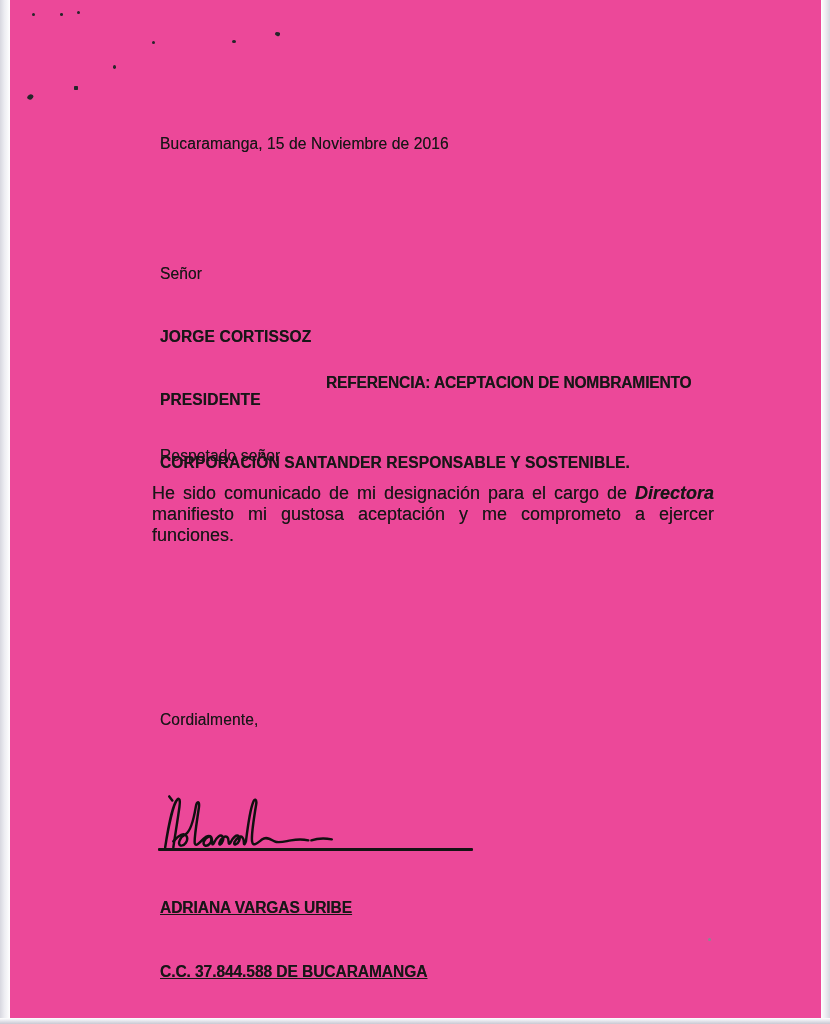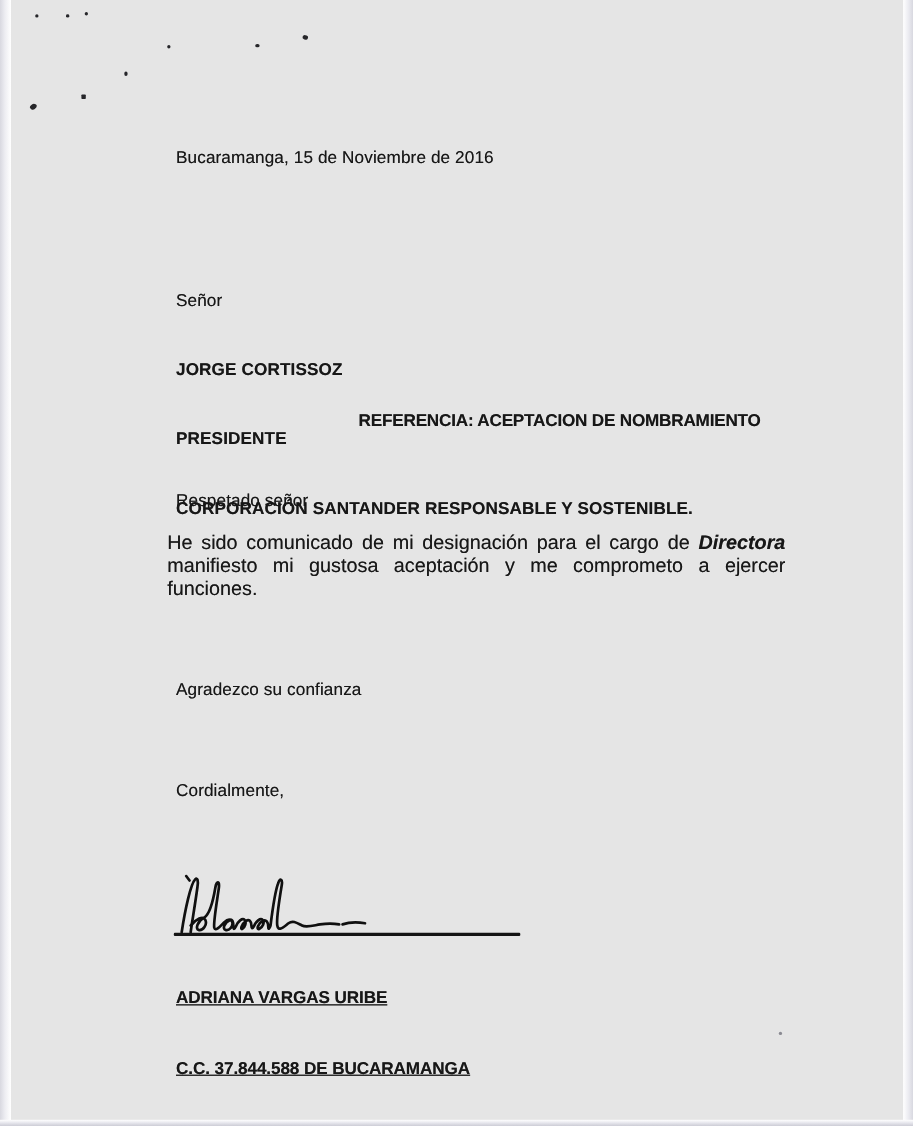--- a/index.html
+++ b/index.html
@@ -6,21 +6,21 @@
   html, body { background: #ffffff; }
   body {
     width: 830px; height: 1024px;
     font-family: "Liberation Sans", "DejaVu Sans", sans-serif;
     color: #171717;
     overflow: hidden;
   }
   .page {
     position: relative;
     width: 830px; height: 1024px;
-    background: #e5e5e5;
+    background: #ec4899;
     overflow: hidden;
   }
   
   .edge-left  { position:absolute; left:0; top:0; bottom:0; width:10px;
     background: linear-gradient(to right, #d8d8e0, #ededf2 45%, #ffffff); }
   .edge-right { position:absolute; right:0; top:0; bottom:0; width:9px;
     background: linear-gradient(to left, #d8d8e0, #ededf2 50%, #ffffff); }
   .edge-bottom{ position:absolute; left:0; right:0; bottom:0; height:6px;
     background: linear-gradient(to top, #c9c9d3, #ededf2 65%, #ffffff); }
 
@@ -99,21 +99,20 @@
   <p class="txt b reference">REFERENCIA: ACEPTACION DE NOMBRAMIENTO</p>
 
   <p class="txt greeting">Respetado señor</p>
 
   <div class="body-par">
     <div class="jline"><span>He sido comunicado de mi designación para el cargo de</span> <span class="bi">Directora Ejecutiva</span></div>
     <div class="jline">manifiesto mi gustosa aceptación y me comprometo a ejercer fielmente mis</div>
     <div class="lastline">funciones.</div>
   </div>
 
-  <p class="txt thanks">Agradezco su confianza</p>
 
   <p class="txt closing">Cordialmente,</p>
 
   <svg class="signature-svg" width="182" height="58" viewBox="0 0 178 56" fill="none">
     <g stroke="#101010" stroke-width="2.4" stroke-linecap="round" fill="none">
       <path d="M11,1 L14,5"></path>
       <path d="M7,51 C10,31 15,8 19,4 C21,2 22,5 21,11 C19,26 16,43 15,51"></path>
       <path d="M15,45 C20,39 26,36 28,40 C30,44 26,50 22,49 C19,48 21,41 27,38
                C32,35 35,23 37,11 C38,5 41,5 40,12 C38,26 35,43 36,47
                C37,51 42,45 45,42 C48,39 51,39 52,42 C53,46 49,50 46,49

